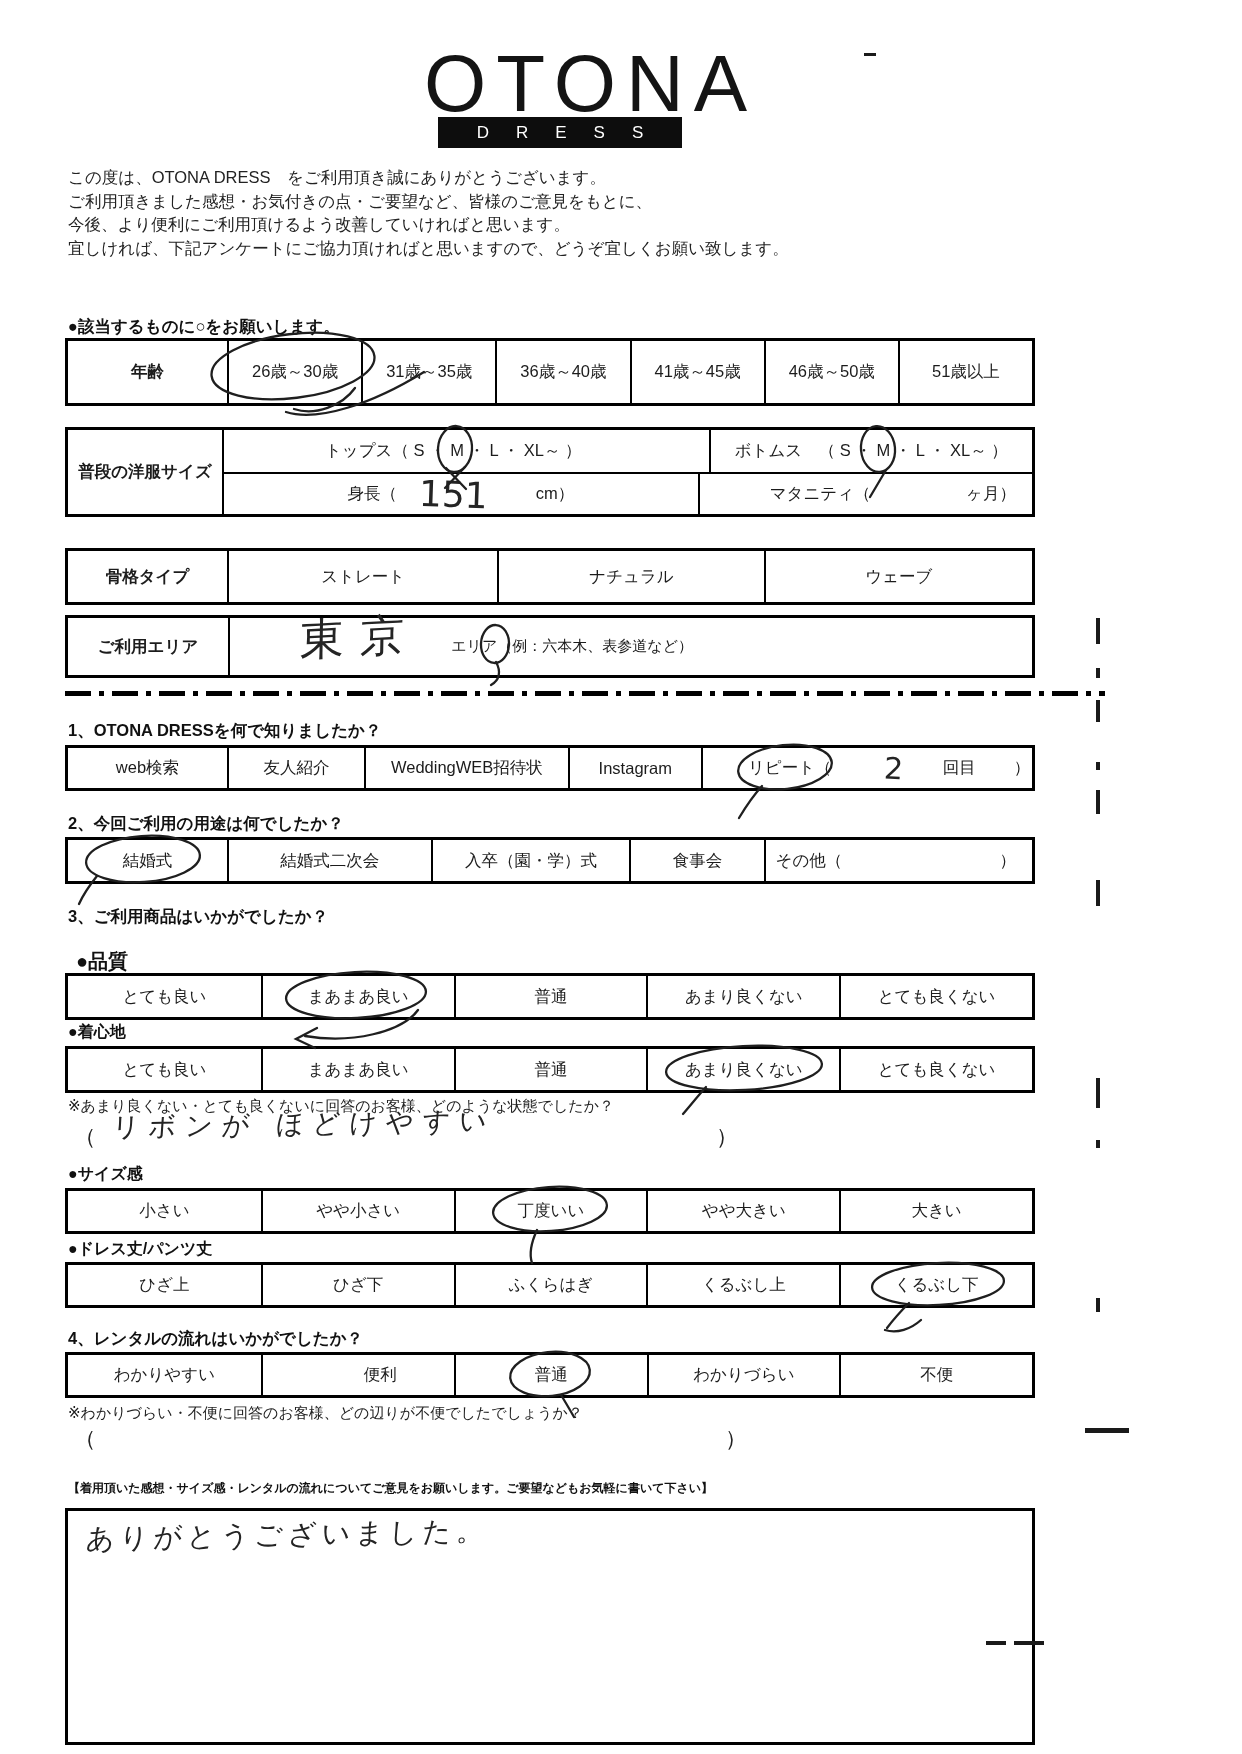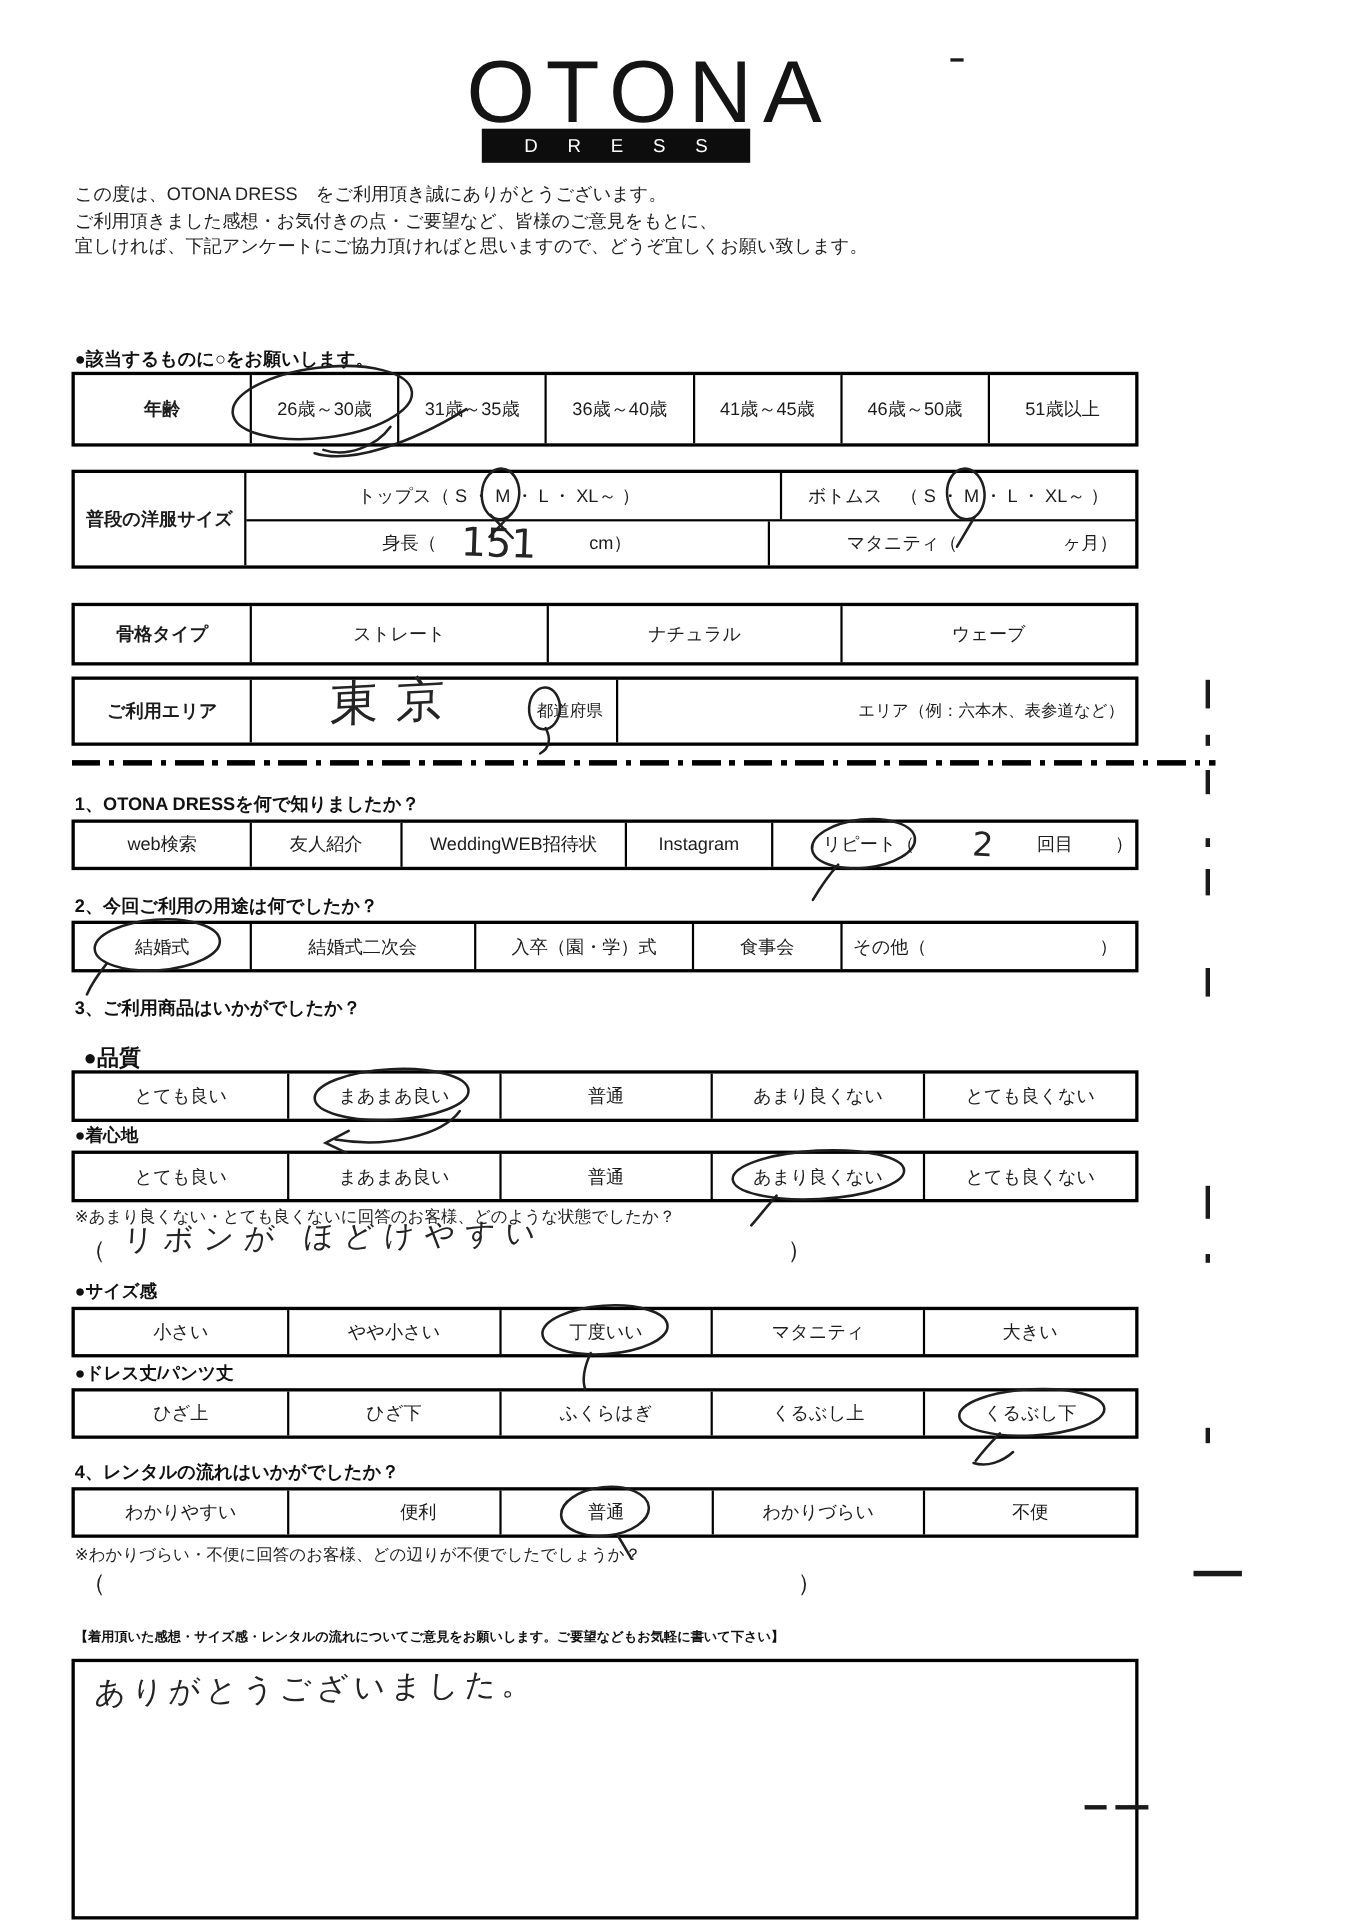--- a/index.html
+++ b/index.html
@@ -64,20 +64,21 @@
 <div class="page">
 
   <div class="abs logo-otona">OTONA</div>
   <div class="abs logo-bar">
       <span>DRESS</span>
     </div>
 
   <div class="abs intro">
     <div>この度は、OTONA DRESS　をご利用頂き誠にありがとうございます。</div>
     <div>ご利用頂きました感想・お気付きの点・ご要望など、皆様のご意見をもとに、</div>
+    <div>今後、より便利にご利用頂けるよう改善していければと思います。</div>
     <div>宜しければ、下記アンケートにご協力頂ければと思いますので、どうぞ宜しくお願い致します。</div>
   </div>
 
   <div class="h" style="top:316px; left:68px;">●該当するものに○をお願いします。</div>
 
   <div class="tbl" style="top:338px; left:65px; width:970px; height:68px;">
     <div class="c lbl" style="width:160px;">年齢</div>
     <div class="c" style="width:135px;">26歳～30歳</div>
     <div class="c" style="width:135px;">31歳～35歳</div>
     <div class="c" style="width:135px;">36歳～40歳</div>
@@ -109,23 +110,20 @@
 
   <div class="tbl" style="top:548px; left:65px; width:970px; height:57px;">
     <div class="c lbl" style="width:160px;">骨格タイプ</div>
     <div class="c" style="width:272px;">ストレート</div>
     <div class="c" style="width:268px;">ナチュラル</div>
     <div class="c" style="width:270px;">ウェーブ</div>
   </div>
 
   <div class="tbl" style="top:615px; left:65px; width:970px; height:63px;">
     <div class="c lbl" style="width:160px;">ご利用エリア</div>
-    <div class="c" style="width:335px; justify-content:flex-end; padding-right:12px; font-size:15px;">
-      <span>都道府県</span>
-    </div>
     <div class="c" style="width:475px; justify-content:flex-end; padding-right:10px; font-size:15px;">エリア（例：六本木、表参道など）</div>
   </div>
   <span class="abs hw hw-tokyo">東京</span>
 
   <div class="abs dashed-div"></div>
 
   <div class="h" style="top:720px; left:68px;">1、OTONA DRESSを何で知りましたか？</div>
   <div class="tbl" style="top:745px; left:65px; width:970px; height:46px;">
     <div class="c" style="width:160px;">web検索</div>
     <div class="c" style="width:138px;">友人紹介</div>
@@ -174,21 +172,21 @@
   <div class="note" style="top:1097px; left:68px;">※あまり良くない・とても良くないに回答のお客様、どのような状態でしたか？</div>
   <span class="paren" style="top:1122px; left:74px;">（</span>
   <span class="abs hw hw-reason">リボンが ほどけやすい</span>
   <span class="paren" style="top:1122px; left:716px;">）</span>
 
   <div class="h" style="top:1164px; left:68px; font-size:16px;">●サイズ感</div>
   <div class="tbl" style="top:1188px; left:65px; width:970px; height:46px;">
     <div class="c" style="width:194px;">小さい</div>
     <div class="c" style="width:194px;">やや小さい</div>
     <div class="c" style="width:194px;">丁度いい</div>
-    <div class="c" style="width:194px;">マタニティ</div>
+    <div class="c" style="width:194px;">やや大きい</div>
     <div class="c" style="width:194px;">大きい</div>
   </div>
 
   <div class="h" style="top:1239px; left:68px; font-size:16px;">●ドレス丈/パンツ丈</div>
   <div class="tbl" style="top:1262px; left:65px; width:970px; height:46px;">
     <div class="c" style="width:194px;">ひざ上</div>
     <div class="c" style="width:194px;">ひざ下</div>
     <div class="c" style="width:194px;">ふくらはぎ</div>
     <div class="c" style="width:194px;">くるぶし上</div>
     <div class="c" style="width:194px;">くるぶし下</div>

